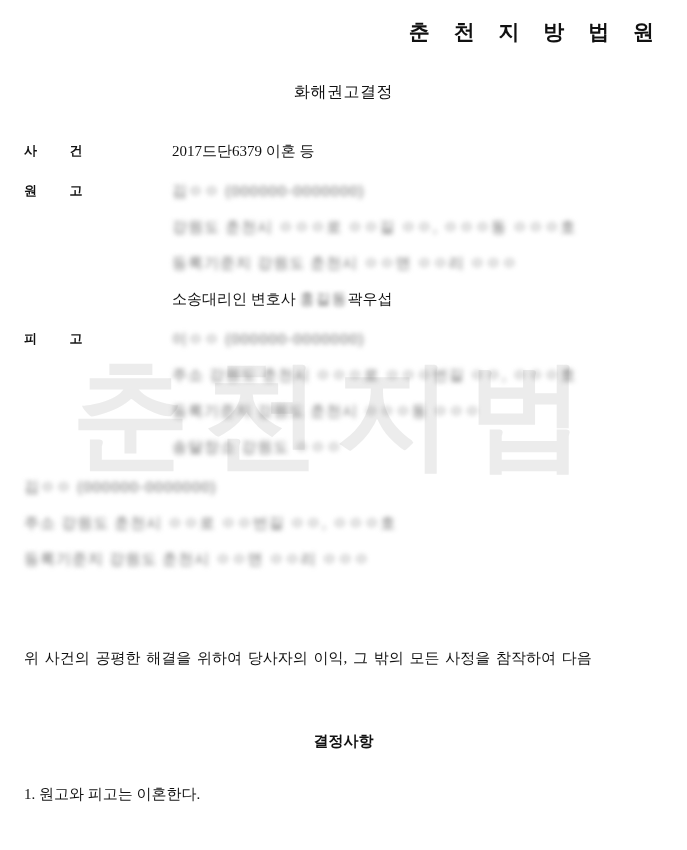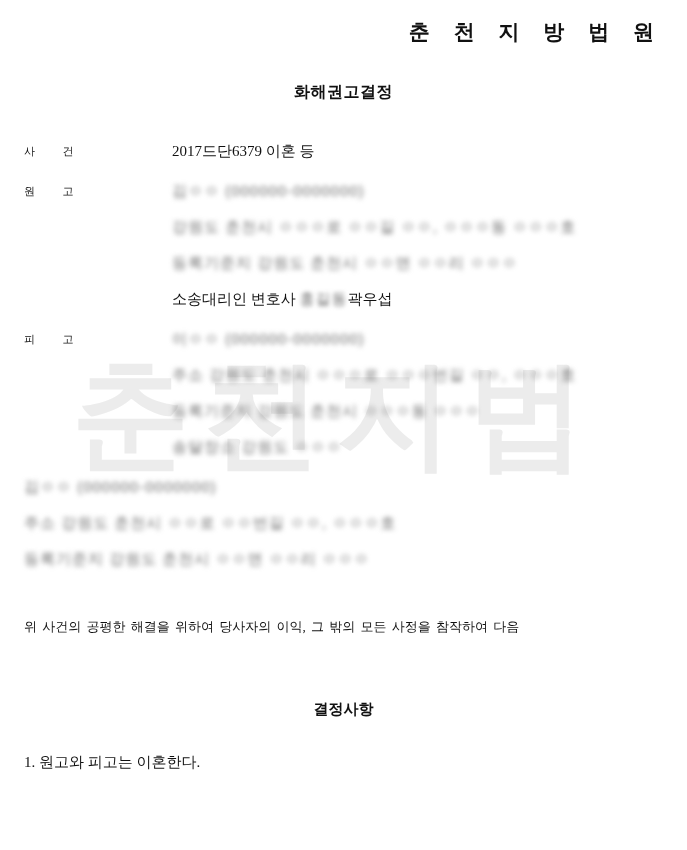--- a/index.html
+++ b/index.html
@@ -29,41 +29,42 @@
     font-family: "Liberation Sans", sans-serif;
     font-weight: bold;
     font-size: 21px;
     letter-spacing: 9px;
     margin-top: 18px;
     white-space: pre;
   }
   .doc-title {
     text-align: center;
     font-family: "Liberation Sans", sans-serif;
-    font-weight: bold;
+    font-weight: normal;
     font-size: 16px;
     margin-top: 36px;
     letter-spacing: 0.5px;
   }
 
   
   .fields {
     margin-top: 30px;
   }
   .field-row {
     display: flex;
     align-items: flex-start;
     margin-bottom: 4px;
   }
   .field-label {
     width: 148px;
     flex: 0 0 148px;
-    font-size: 11px;
+    font-size: 13px;
     line-height: 36px;
     white-space: pre;
+    font-weight: bold;
   }
   .field-value {
     flex: 1;
     font-size: 15px;
     line-height: 36px;
   }
   .value-line {
     line-height: 36px;
     height: 36px;
     font-size: 15px;
@@ -81,22 +82,22 @@
     display: inline-block;
     color: #6a6a6a;
     filter: blur(2.2px);
     -webkit-filter: blur(2.2px);
     letter-spacing: 1px;
     vertical-align: baseline;
   }
 
   
   .body-para {
-    margin-top: 34px;
-    font-size: 13px;
+    margin-top: 66px;
+    font-size: 15px;
     line-height: 31px;
     text-align: justify;
     text-justify: inter-ideograph;
     word-spacing: 2px;
   }
   .body-para .l1 { display:block; text-align: justify; }
   .body-para .l2 { display:block; }
 
   
   .decision-heading {

